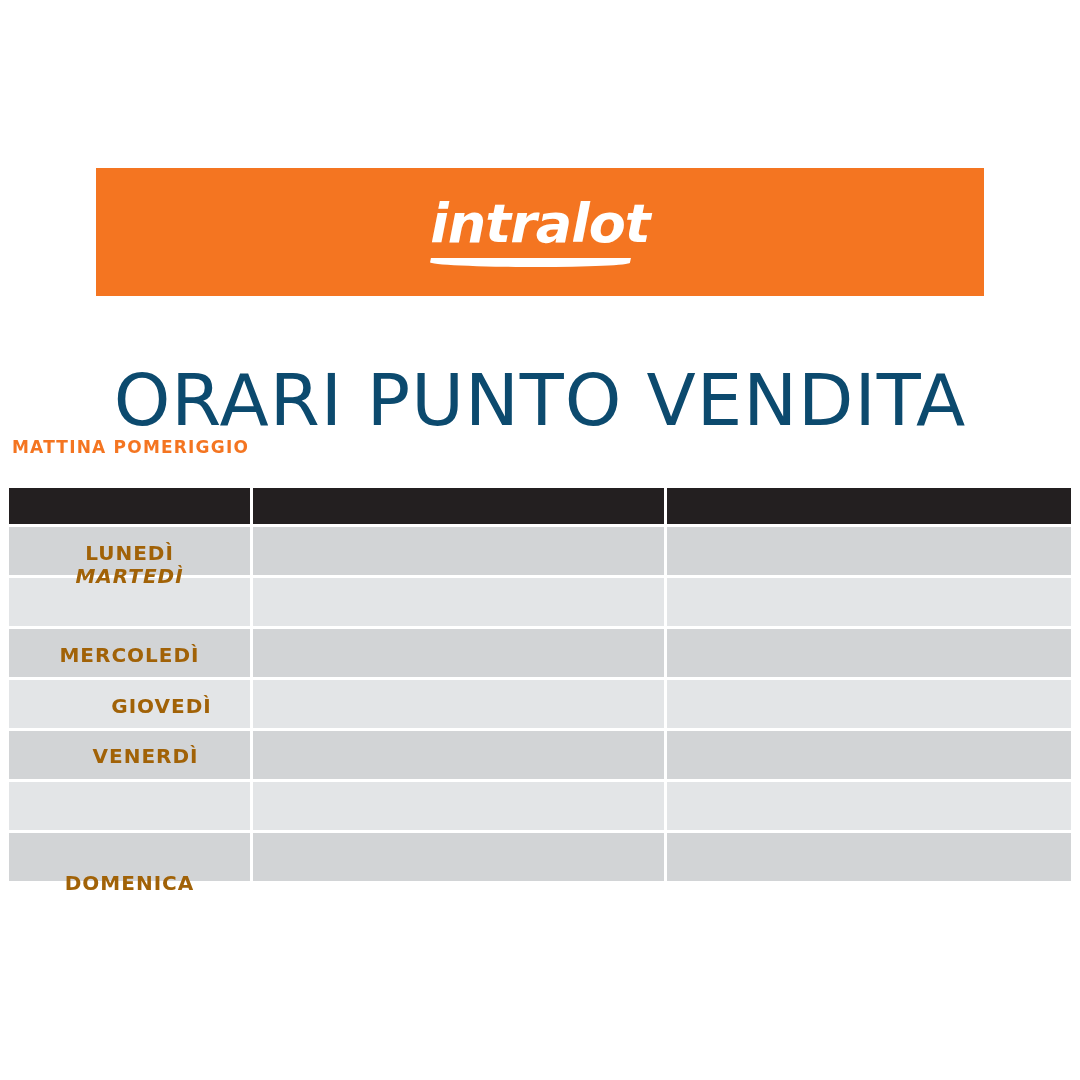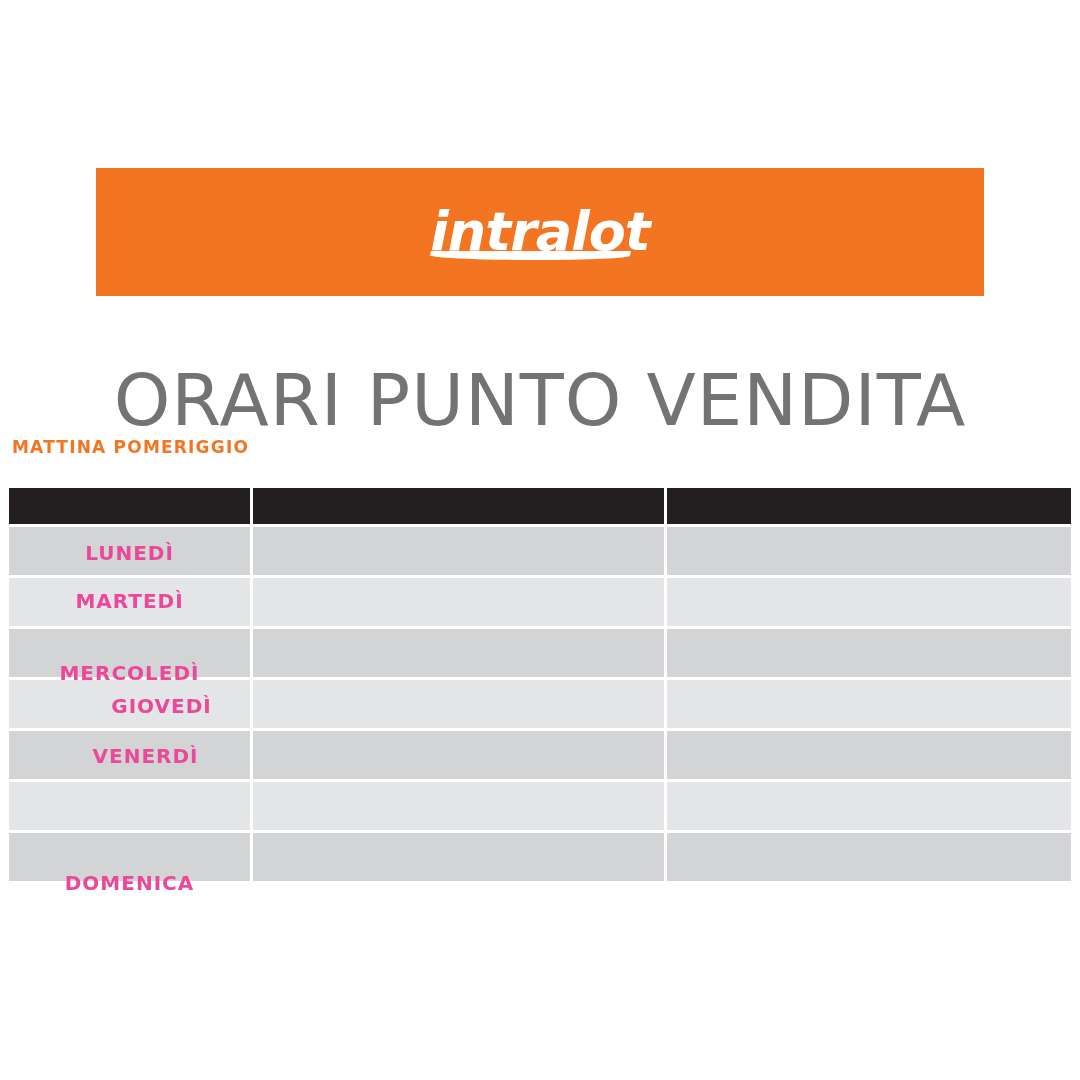--- a/index.html
+++ b/index.html
@@ -27,21 +27,21 @@
     width: 888px;
     height: 128px;
     background: #f47521;
     display: flex;
     align-items: center;
     justify-content: center;
   }
   .logo {
     position: relative;
     display: inline-block;
-    padding-bottom: 1px;
+    padding-bottom: 16px;
   }
   .logo-text {
     font-family: "DejaVu Sans", sans-serif;
     font-weight: bold;
     font-style: italic;
     font-size: 54px;
     line-height: 54px;
     letter-spacing: -1px;
     color: #ffffff;
   }
@@ -61,21 +61,21 @@
     position: absolute;
     left: 0;
     top: 352px;
     width: 1080px;
     text-align: center;
     font-family: "DejaVu Sans", sans-serif;
     font-weight: 400;
     font-size: 72px;
     line-height: 96px;
     letter-spacing: 1px;
-    color: #737373;
+    color: #0c4a6e;
     white-space: nowrap;
   }
   .subtitle {
     position: absolute;
     left: 12px;
     top: 437px;
     font-family: "DejaVu Sans", sans-serif;
     font-weight: bold;
     font-size: 17px;
     letter-spacing: 1.2px;
@@ -113,21 +113,21 @@
 
   .daylabel {
     position: absolute;
     left: 9px;
     width: 241px;
     text-align: center;
     font-family: "DejaVu Sans", sans-serif;
     font-weight: bold;
     font-size: 20px;
     letter-spacing: 1px;
-    color: #ec4899;
+    color: #a16207;
   }
 </style>
 </head>
 <body>
 
 <div class="page">
 
   <div class="banner">
     <div class="logo">
       <div class="logo-text">intralot</div>
@@ -184,19 +184,19 @@
 
     <div class="row body-row dark">
       <div class="cell c-day"></div>
       <div class="cell c-morn"></div>
       <div class="cell c-after"></div>
     </div>
 
   </div>
 
   <div class="daylabel" style="top:541px;">LUNEDÌ</div>
-  <div class="daylabel" style="top:589px;">MARTEDÌ</div>
-  <div class="daylabel" style="top:661px;">MERCOLEDÌ</div>
+  <div class="daylabel" style="top:564px;font-style:italic;">MARTEDÌ</div>
+  <div class="daylabel" style="top:643px;">MERCOLEDÌ</div>
   <div class="daylabel" style="top:694px;padding-left:32px;">GIOVEDÌ</div>
   <div class="daylabel" style="top:744px;margin-left:16px;">VENERDÌ</div>
   <div class="daylabel" style="top:845px;margin-top:26px;">DOMENICA</div>
 
 </div>
 
 </body></html>

